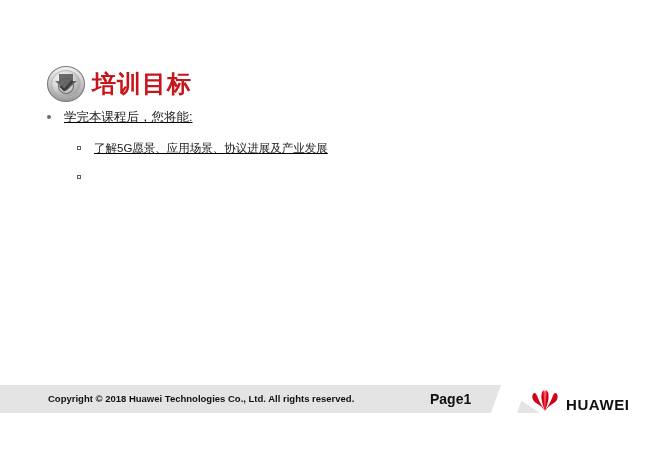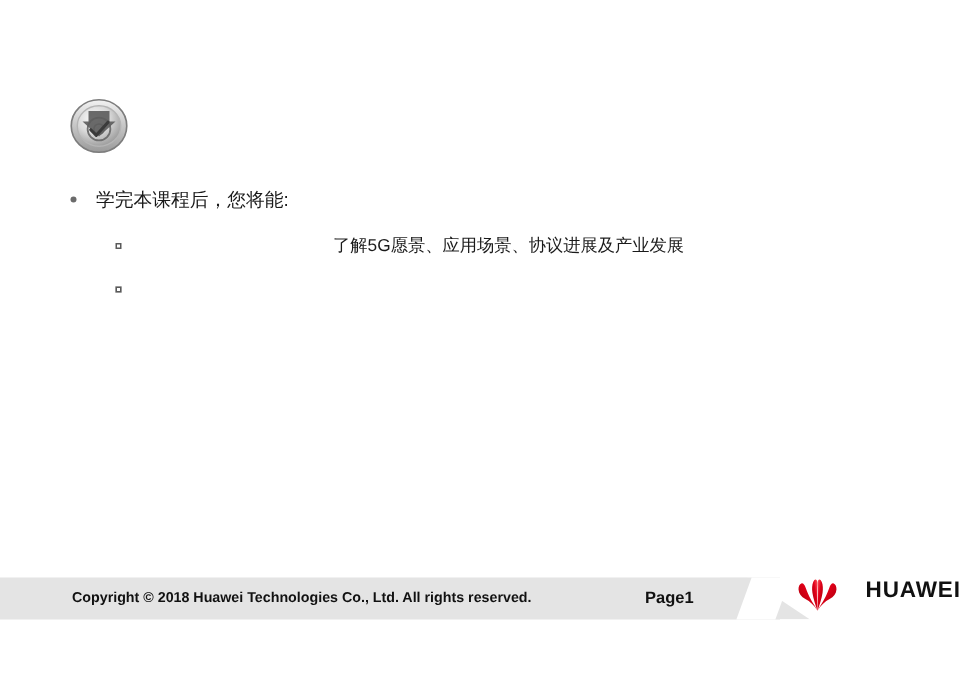--- a/index.html
+++ b/index.html
@@ -39,22 +39,23 @@
     color: #C7151C;
     letter-spacing: 1px;
     line-height: 1;
     white-space: nowrap;
   }
 
   
   .body {
     position: absolute;
     left: 44px;
-    top: 124px;
+    top: 108px;
     width: 540px;
+    text-decoration: underline;
   }
   .lvl1 {
     position: relative;
     padding-left: 20px;
     font-size: 12.5px;
     color: #1a1a1a;
     line-height: 18px;
     margin-bottom: 14px;
     white-space: nowrap;
   }
@@ -63,21 +64,20 @@
     left: 3px;
     top: 7px;
     width: 4px;
     height: 4px;
     border-radius: 50%;
     background: #6b6b6b;
   }
   .lvl2-list {
     margin: 0;
     padding: 0;
-    text-align: center;
   }
   .lvl2 {
     position: relative;
     padding-left: 50px;
     font-size: 11.5px;
     color: #1a1a1a;
     line-height: 16px;
     margin-bottom: 13px;
     white-space: nowrap;
   }
@@ -136,32 +136,32 @@
     font-weight: 700;
     color: #111111;
     white-space: nowrap;
   }
   .page-num {
     position: absolute;
     left: 430px;
     top: 0;
     height: 28px;
     line-height: 28px;
-    font-size: 11px;
+    font-size: 14px;
     font-weight: 700;
     color: #111111;
     white-space: nowrap;
   }
   .brand {
     position: absolute;
     left: 531px;
     top: 1px;
     display: flex;
-    align-items: flex-start;
-    gap: 18px;
+    align-items: flex-end;
+    gap: 7px;
     height: 26px;
   }
   .brand-mark {
     width: 28px;
     height: 22px;
     display: block;
     flex: none;
   }
   .brand-name {
     font-size: 15px;
@@ -191,20 +191,21 @@
           </linearGradient>
         </defs>
         <ellipse cx="20" cy="19" rx="18.5" ry="17.5" fill="url(#ring)" stroke="#7d7d7d" stroke-width="1.1"></ellipse>
         <ellipse cx="20" cy="19" rx="14.5" ry="13.5" fill="url(#badge)" stroke="#b5b5b5" stroke-width="0.9"></ellipse>
         <circle cx="20" cy="21" r="7.6" fill="none" stroke="#6f6f6f" stroke-width="1.2"></circle>
         <circle cx="20" cy="21" r="3.4" fill="none" stroke="#6f6f6f" stroke-width="1"></circle>
         <path d="M13 9 L27 9 L27 16 L31 16 L20 26 L9 16 L13 16 Z" fill="#5d5d5d" opacity="0.92"></path>
         <path d="M14.5 21.5 L18.2 25.2 L26 16.5" fill="none" stroke="#3a3a3a" stroke-width="2.1" stroke-linecap="round" stroke-linejoin="round"></path>
       </svg>
     </span>
+    <span class="title-text">培训目标</span>
   </div>
 
   <div class="body">
 
     <div class="lvl1">
       <span class="marker"></span>
       <span>学完本课程后，您将能:</span>
     </div>
 
     <div class="lvl2-list">

